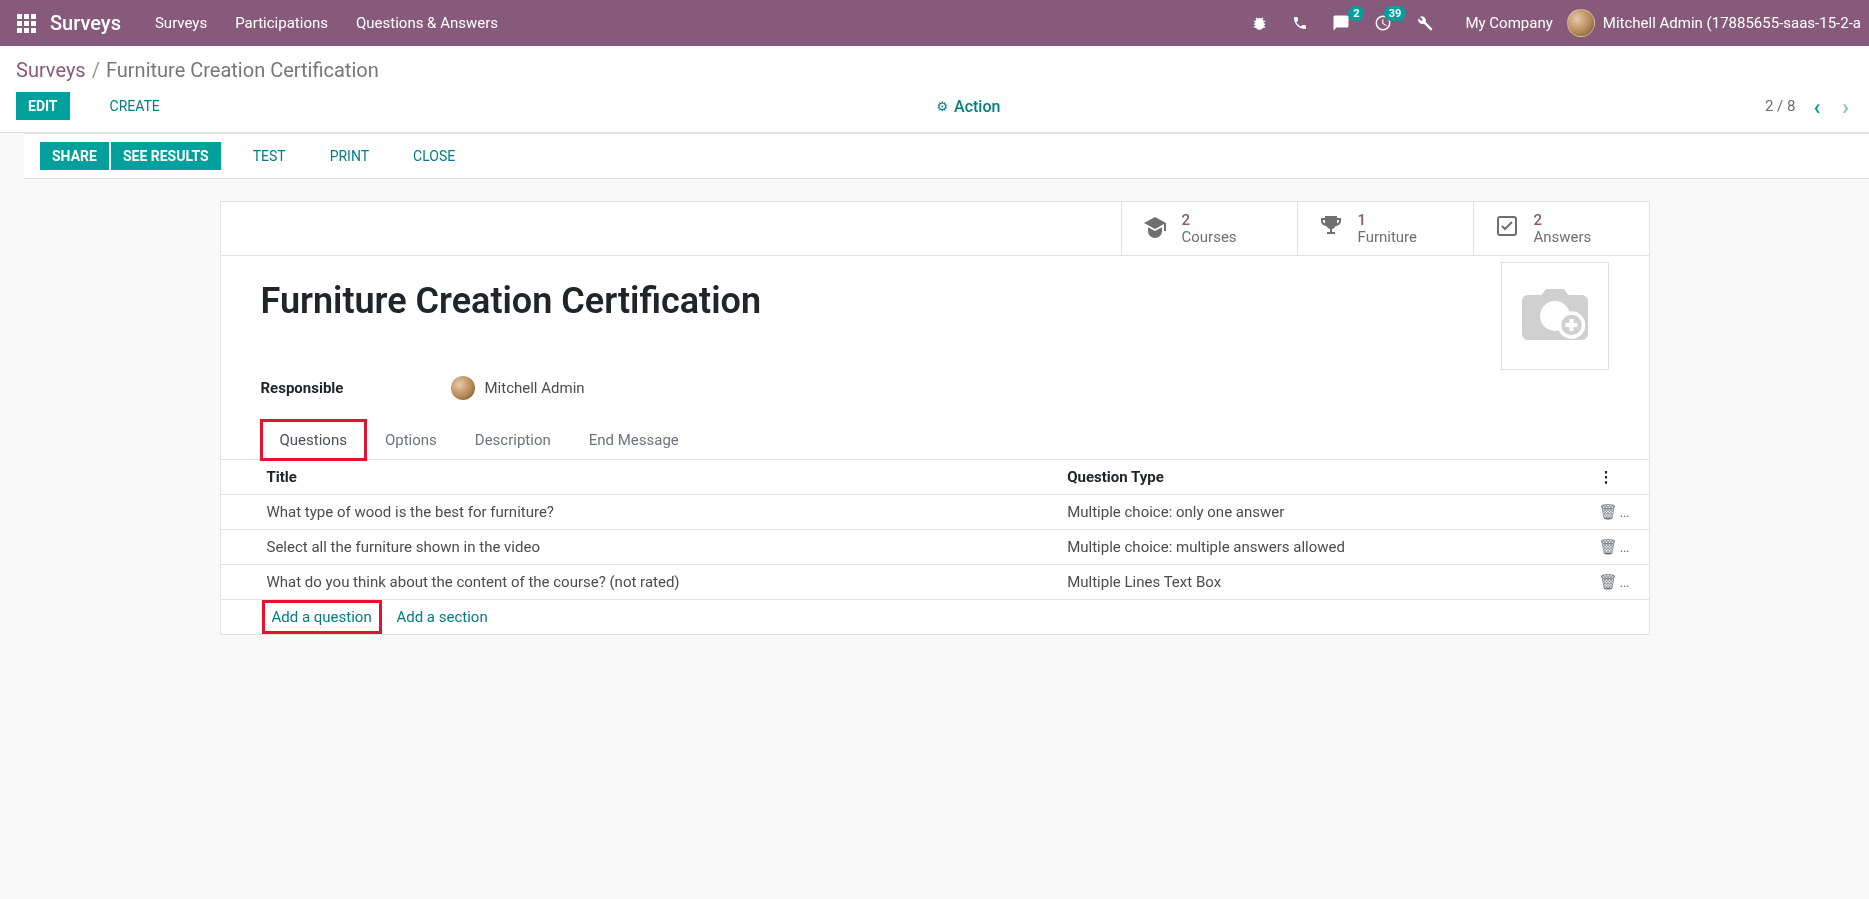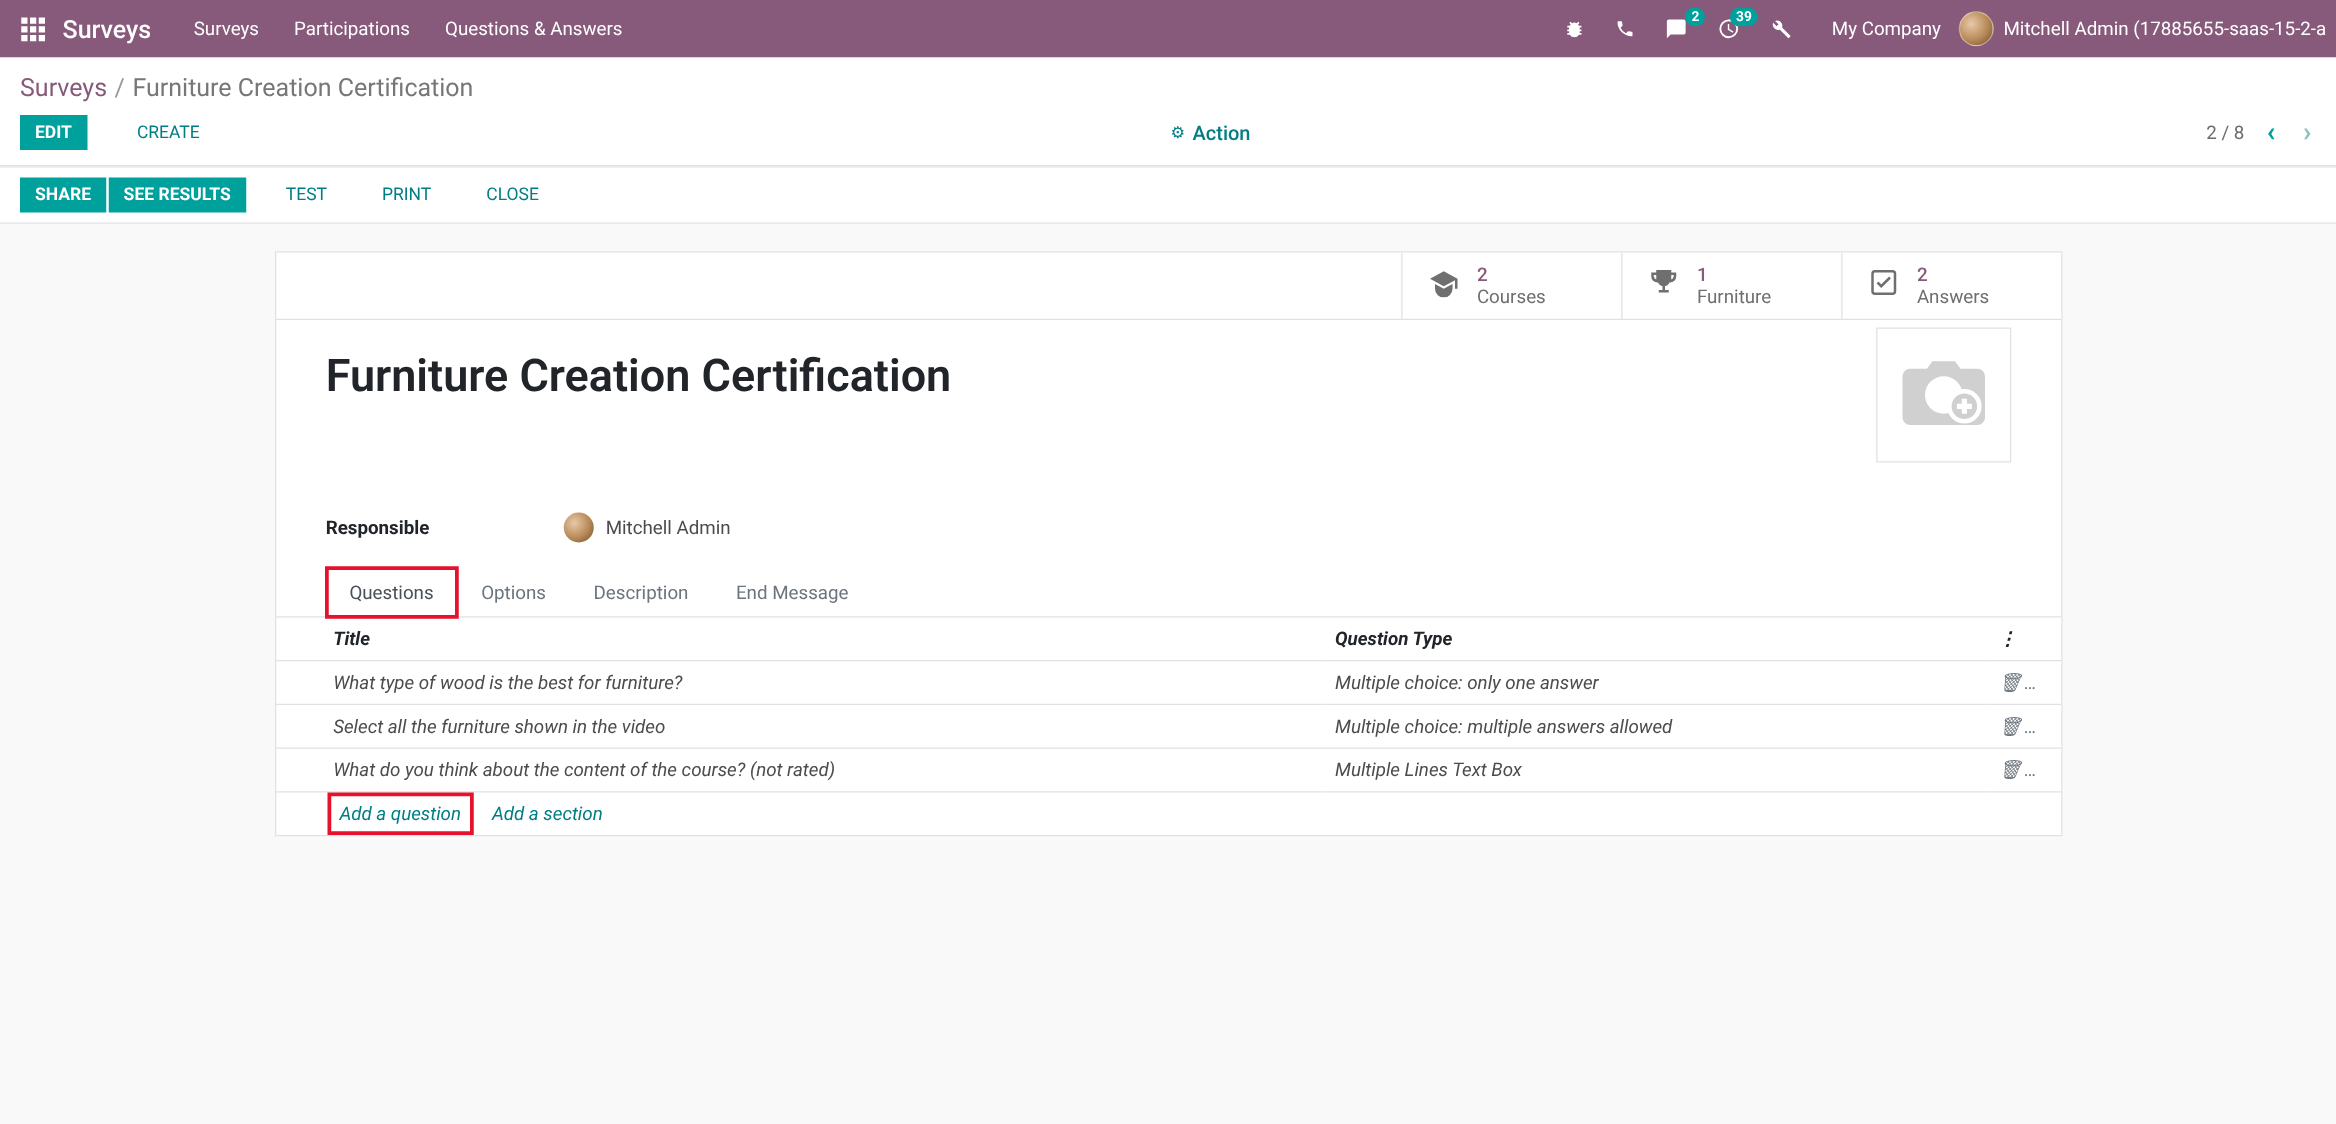--- a/index.html
+++ b/index.html
@@ -31,54 +31,54 @@
     .btn { font-size: 14px; font-weight: 700; padding: 6px 12px; cursor: pointer; border: none; }
     .btn-primary { background: #00a09d; color: #fff; }
     .btn-link { background: none; color: #017e84; font-weight: 400; }
     .action-dd { color: #017e84; font-weight: 500; display: flex; align-items: center; gap: 6px; cursor: pointer; margin-left: auto; margin-right: auto;}
     .gear { font-size: 13px; }
     .right-pager { display: flex; align-items: center; gap: 14px; color: #6b6b6b; font-size: 15px; }
     .chev { color: #00a09d; font-size: 22px; font-weight: bold; cursor: pointer; padding: 0 4px; }
     .chev.light { color: #8fbfbf; }
 
     
-    .secondary-bar { background: #fff; border-top: 1px solid #dee2e6; border-bottom: 1px solid #dee2e6; padding: 8px 16px; display: flex; gap: 2px; align-items: center; }
+    .secondary-bar { background: #fff; border-top: 1px solid #dee2e6; border-bottom: 1px solid #dee2e6; padding: 8px 16px; display: flex; gap: 2px; align-items: center; margin-left: 24px; }
     .secondary-bar .btn-primary { margin-right: 0; }
     .secondary-bar .btn-link { margin-left: 18px; }
 
     
     .sheet-wrap { padding: 0 0 40px 0; display: flex; justify-content: center; }
     .sheet { background: #fff; border: 1px solid #dee2e6; width: 1430px; max-width: 100%; margin-top: 22px; }
 
     .statboxes { display: flex; justify-content: flex-end; border-bottom: 1px solid #dee2e6; }
     .statbox { border-left: 1px solid #dee2e6; padding: 10px 20px; min-width: 176px; display: flex; align-items: center; gap: 14px; cursor: pointer; }
     .statbox .ico { font-size: 22px; color: #6f6f6f; width: 26px; text-align: center; }
     .statbox .txt .num { color: #875a7b; font-size: 15px; font-weight: 500; line-height: 1.1; }
     .statbox .txt .lbl { color: #6f6f6f; font-size: 15px; line-height: 1.1; }
     .statbox svg { width: 24px; height: 24px; }
     .ico-muted { fill: none; stroke: #6f6f6f; stroke-width: 2; }
 
     .sheet-body { padding: 24px 40px 0 40px; position: relative; }
     .title { font-size: 36px; color: #212529; font-weight: 600; margin-bottom: 8px; }
     .photo-placeholder { position: absolute; right: 40px; top: 6px; width: 108px; height: 108px; border: 1px solid #dee2e6; display: flex; align-items: center; justify-content: center; }
     .camera { color: #ccc; }
 
-    .field-row { display: flex; align-items: center; margin-top: 88px; margin-bottom: 20px; }
+    .field-row { display: flex; align-items: center; margin-top: 54px; margin-bottom: 20px; }
     .field-label { width: 190px; font-weight: 700; color: #212529; font-size: 15px; }
     .field-value { display: flex; align-items: center; gap: 10px; color: #4c4c4c; font-size: 15px; }
     .mini-avatar { width: 24px; height: 24px; border-radius: 50%; background: radial-gradient(circle at 35% 35%, #e7c9a9 0%, #b78956 55%, #6b4a2e 100%); }
 
     
     .tabs { display: flex; padding: 0 40px; border-bottom: 1px solid #dee2e6; margin-top: 18px; }
     .tab { padding: 10px 18px; color: #6c757d; cursor: pointer; border: 1px solid transparent; border-bottom: none; font-size: 15px; }
     .tab.active { color: #495057; border-color: #dee2e6; background: #fff; margin-bottom: -1px; }
     .tab.highlighted { outline: 3px solid #e5112d; outline-offset: -2px; text-align: center; }
 
     
-    .qtable { width: 100%; border-collapse: collapse; font-style: italic; }
+    .qtable { width: 100%; border-collapse: collapse; }
     .qtable th, .qtable td { text-align: left; padding: 8px 10px; font-size: 15px; border-bottom: 1px solid #dee2e6; }
     .qtable th { font-weight: 700; color: #212529; }
     .qtable th:first-child, .qtable td:first-child { padding-left: 46px; }
     .qtable td.actions { text-align: right; color: #6c757d; padding-right: 18px; white-space: nowrap; }
     .qtable tr.section td { background: #eee; font-weight: 600; }
     .qtable tr.section td.actions { background: #eee; }
     .more-col { width: 40px; text-align: right; color: #6c757d; padding-right: 18px; }
     .trash { cursor: pointer; margin-right: 2px; }
     .dots { cursor: pointer; letter-spacing: 1px; }
 

